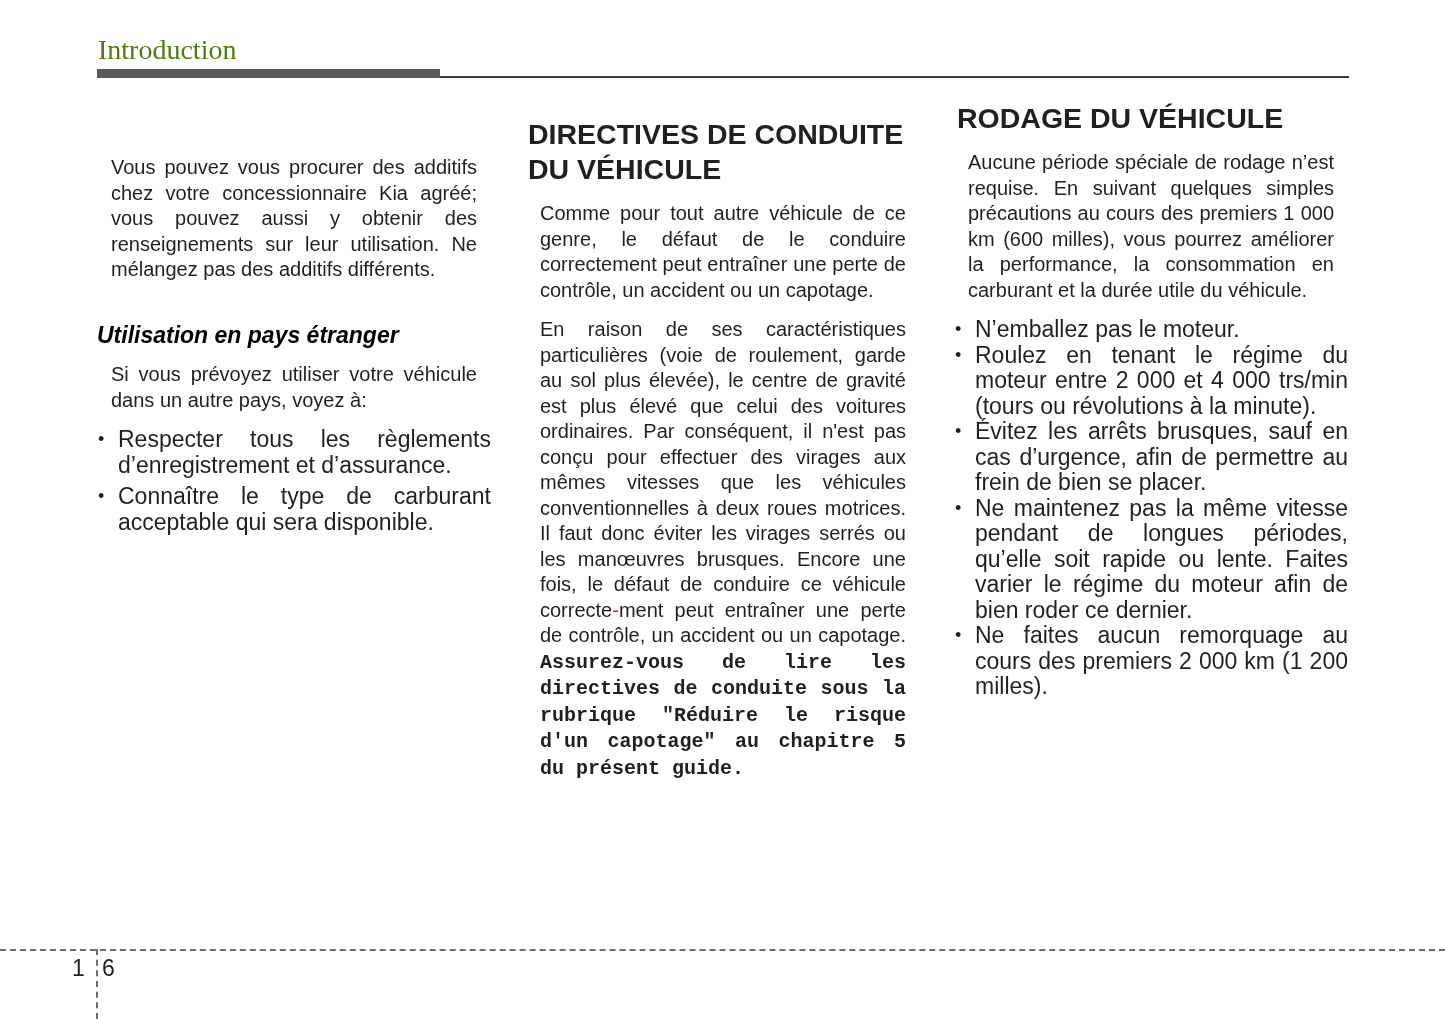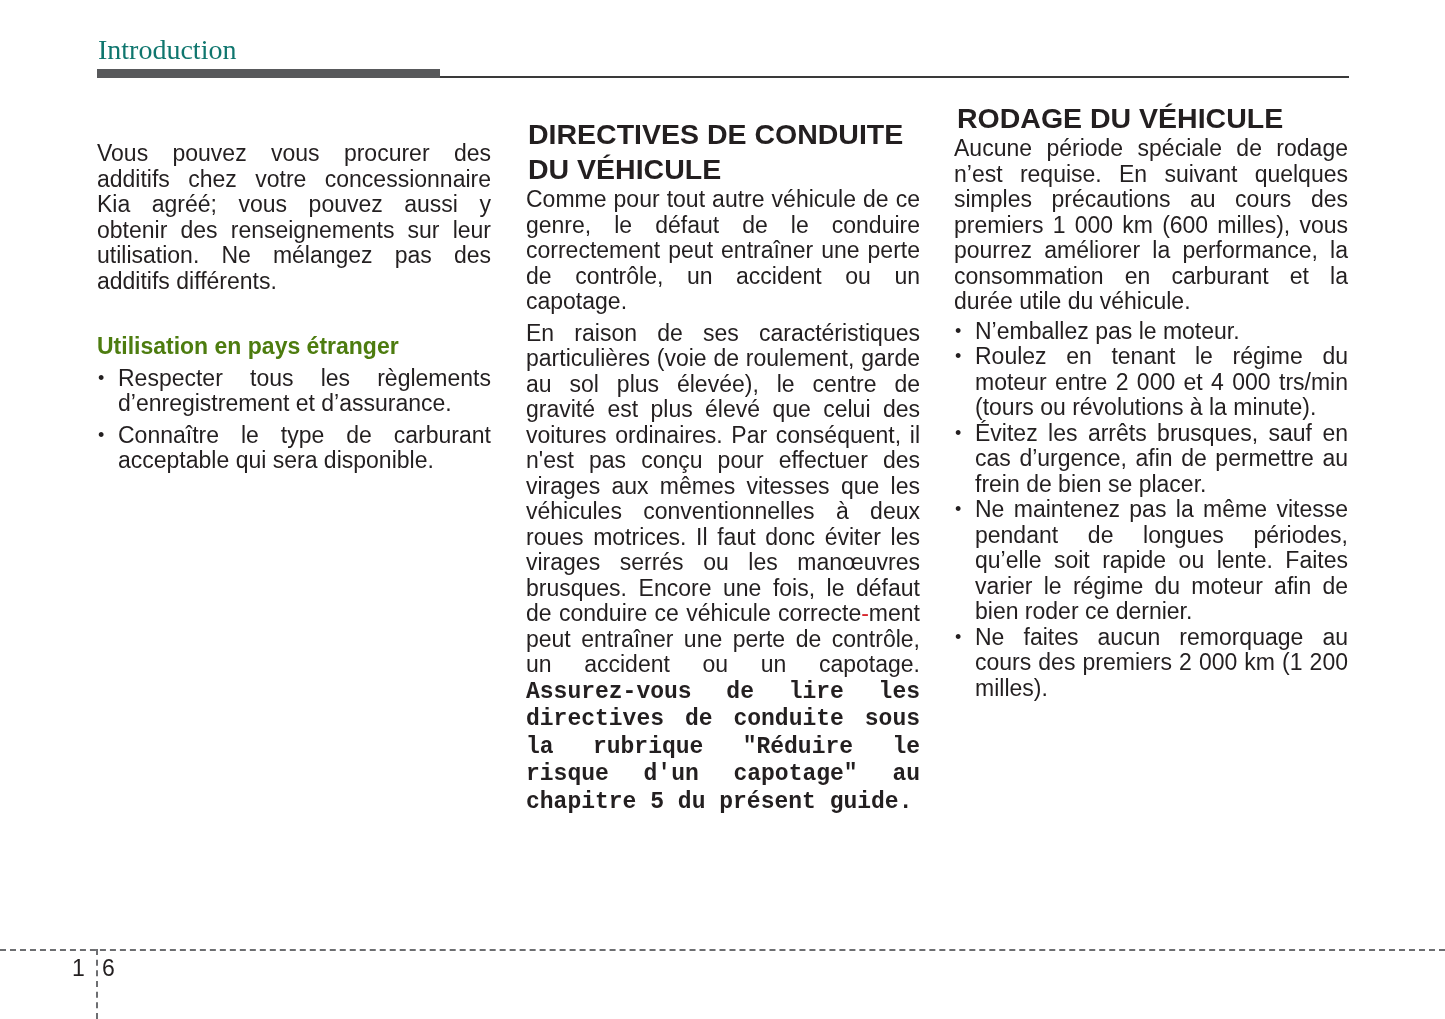--- a/index.html
+++ b/index.html
@@ -14,21 +14,21 @@
       overflow: hidden;
       font-family: "Liberation Sans", "DejaVu Sans", sans-serif;
       color: #231f20;
     }
     .header-title {
       position: absolute;
       left: 98px;
       top: 36px;
       font-family: "Liberation Serif", "DejaVu Serif", serif;
       font-size: 28px;
-      color: #0f766e;
+      color: #4d7c0f;
       letter-spacing: 0px;
       line-height: 1;
     }
     .header-bar-thick {
       position: absolute;
       left: 97px;
       top: 69px;
       width: 343px;
       height: 9px;
       background: #58595b;
@@ -52,32 +52,33 @@
     .h2 {
       font-weight: bold;
       font-size: 28.5px;
       line-height: 35px;
       color: #231f20;
       margin: 0 0 0 2px;
       letter-spacing: 0px;
     }
     .col-3 .h2 { margin-left: 3px; }
     .p {
-      font-size: 23px;
+      font-size: 20px;
       line-height: 25.5px;
       text-align: justify;
       text-align-last: left;
-      margin: 0;
+      margin: 14px;
     }
     .p + .p { margin-top: 6px; }
     .subhead {
+      font-style: italic;
       font-weight: bold;
       font-size: 23px;
       line-height: 25.5px;
-      color: #4d7c0f;
+      color: #000000;
       margin: 40px 0 6px 0;
     }
     ul.bullets {
       list-style: none;
       margin: 6px 0 0 0;
       padding: 0;
     }
     ul.bullets li {
       position: relative;
       padding-left: 21px;
@@ -131,20 +132,21 @@
 </head>
 <body>
 
 <div class="header-title">Introduction</div>
 <div class="header-bar-thick"></div>
 <div class="header-bar-thin"></div>
 
 <div class="col col-1">
   <p class="p">Vous pouvez vous procurer des additifs chez votre concessionnaire Kia agréé; vous pouvez aussi y obtenir des renseignements sur leur utilisation. Ne mélangez pas des additifs différents.</p>
   <div class="subhead">Utilisation en pays étranger</div>
+  <p class="p">Si vous prévoyez utiliser votre véhicule dans un autre pays, voyez à:</p>
   <ul class="bullets spaced">
     <li>Respecter tous les règlements d’enregistrement et d’assurance.</li>
     <li>Connaître le type de carburant acceptable qui sera disponible.</li>
   </ul>
 </div>
 
 <div class="col col-2">
   <div class="h2">
     <span>DIRECTIVES DE CONDUITE</span><br>
     <span>DU VÉHICULE</span>

